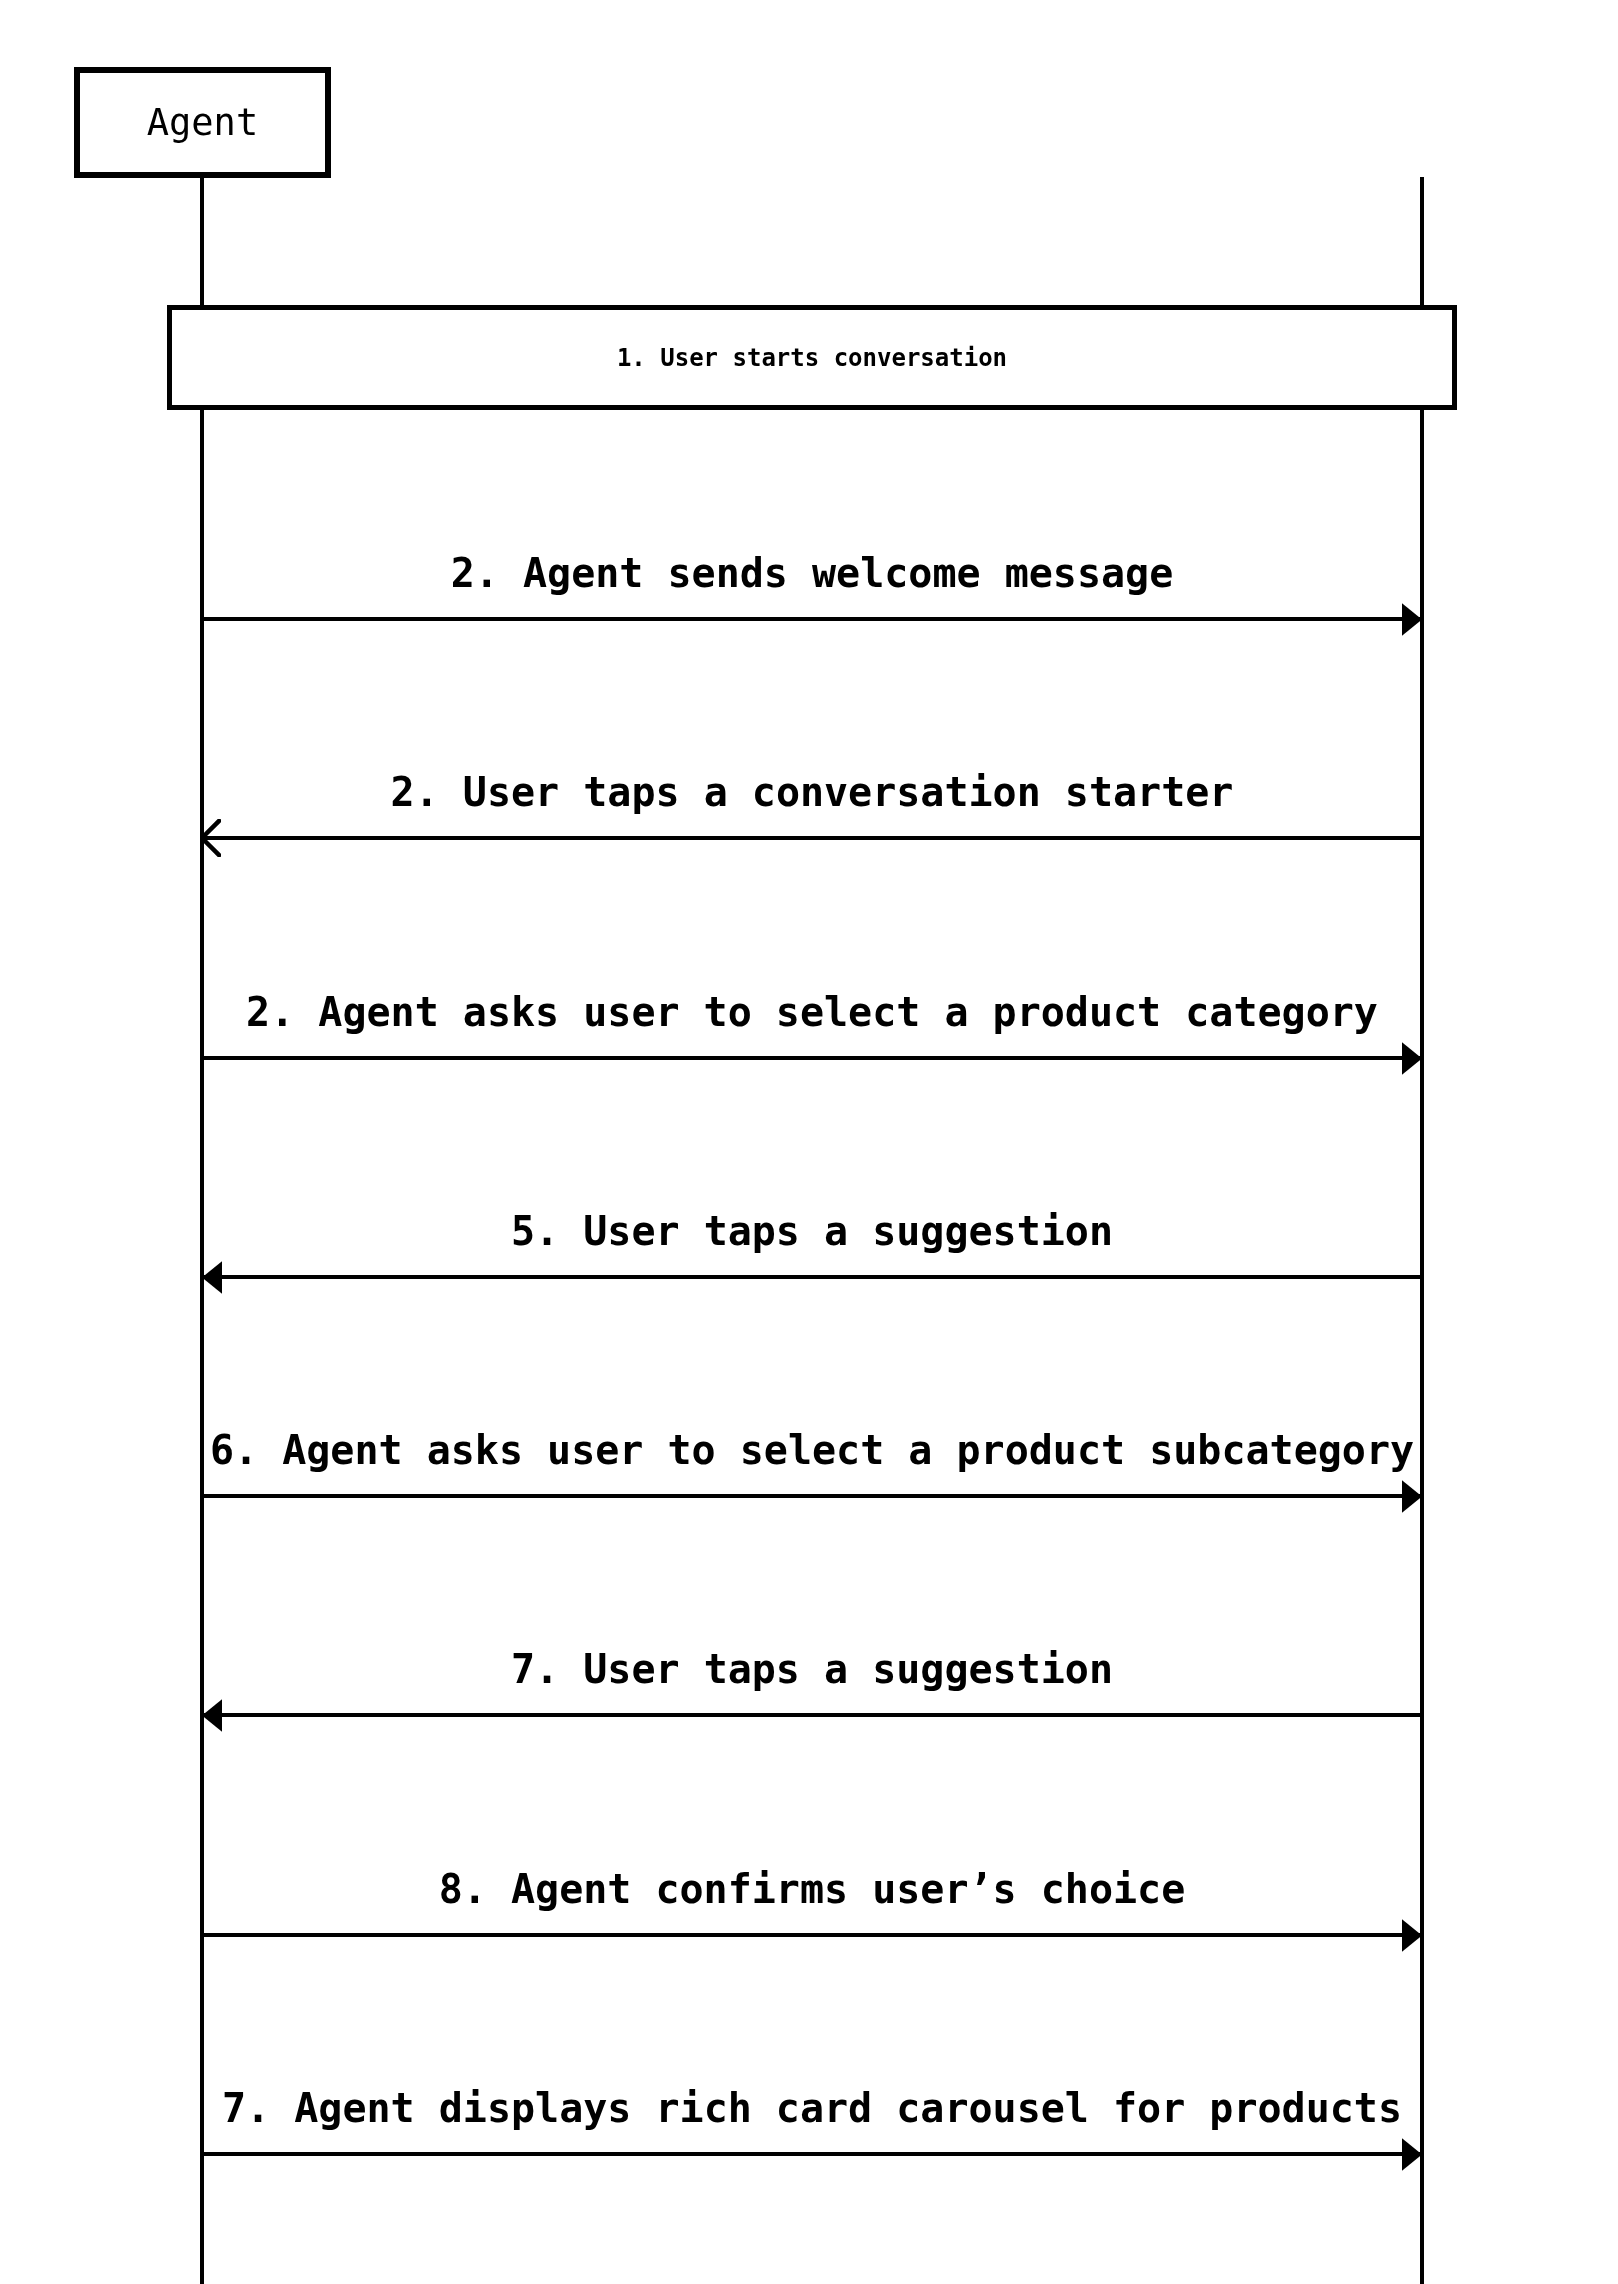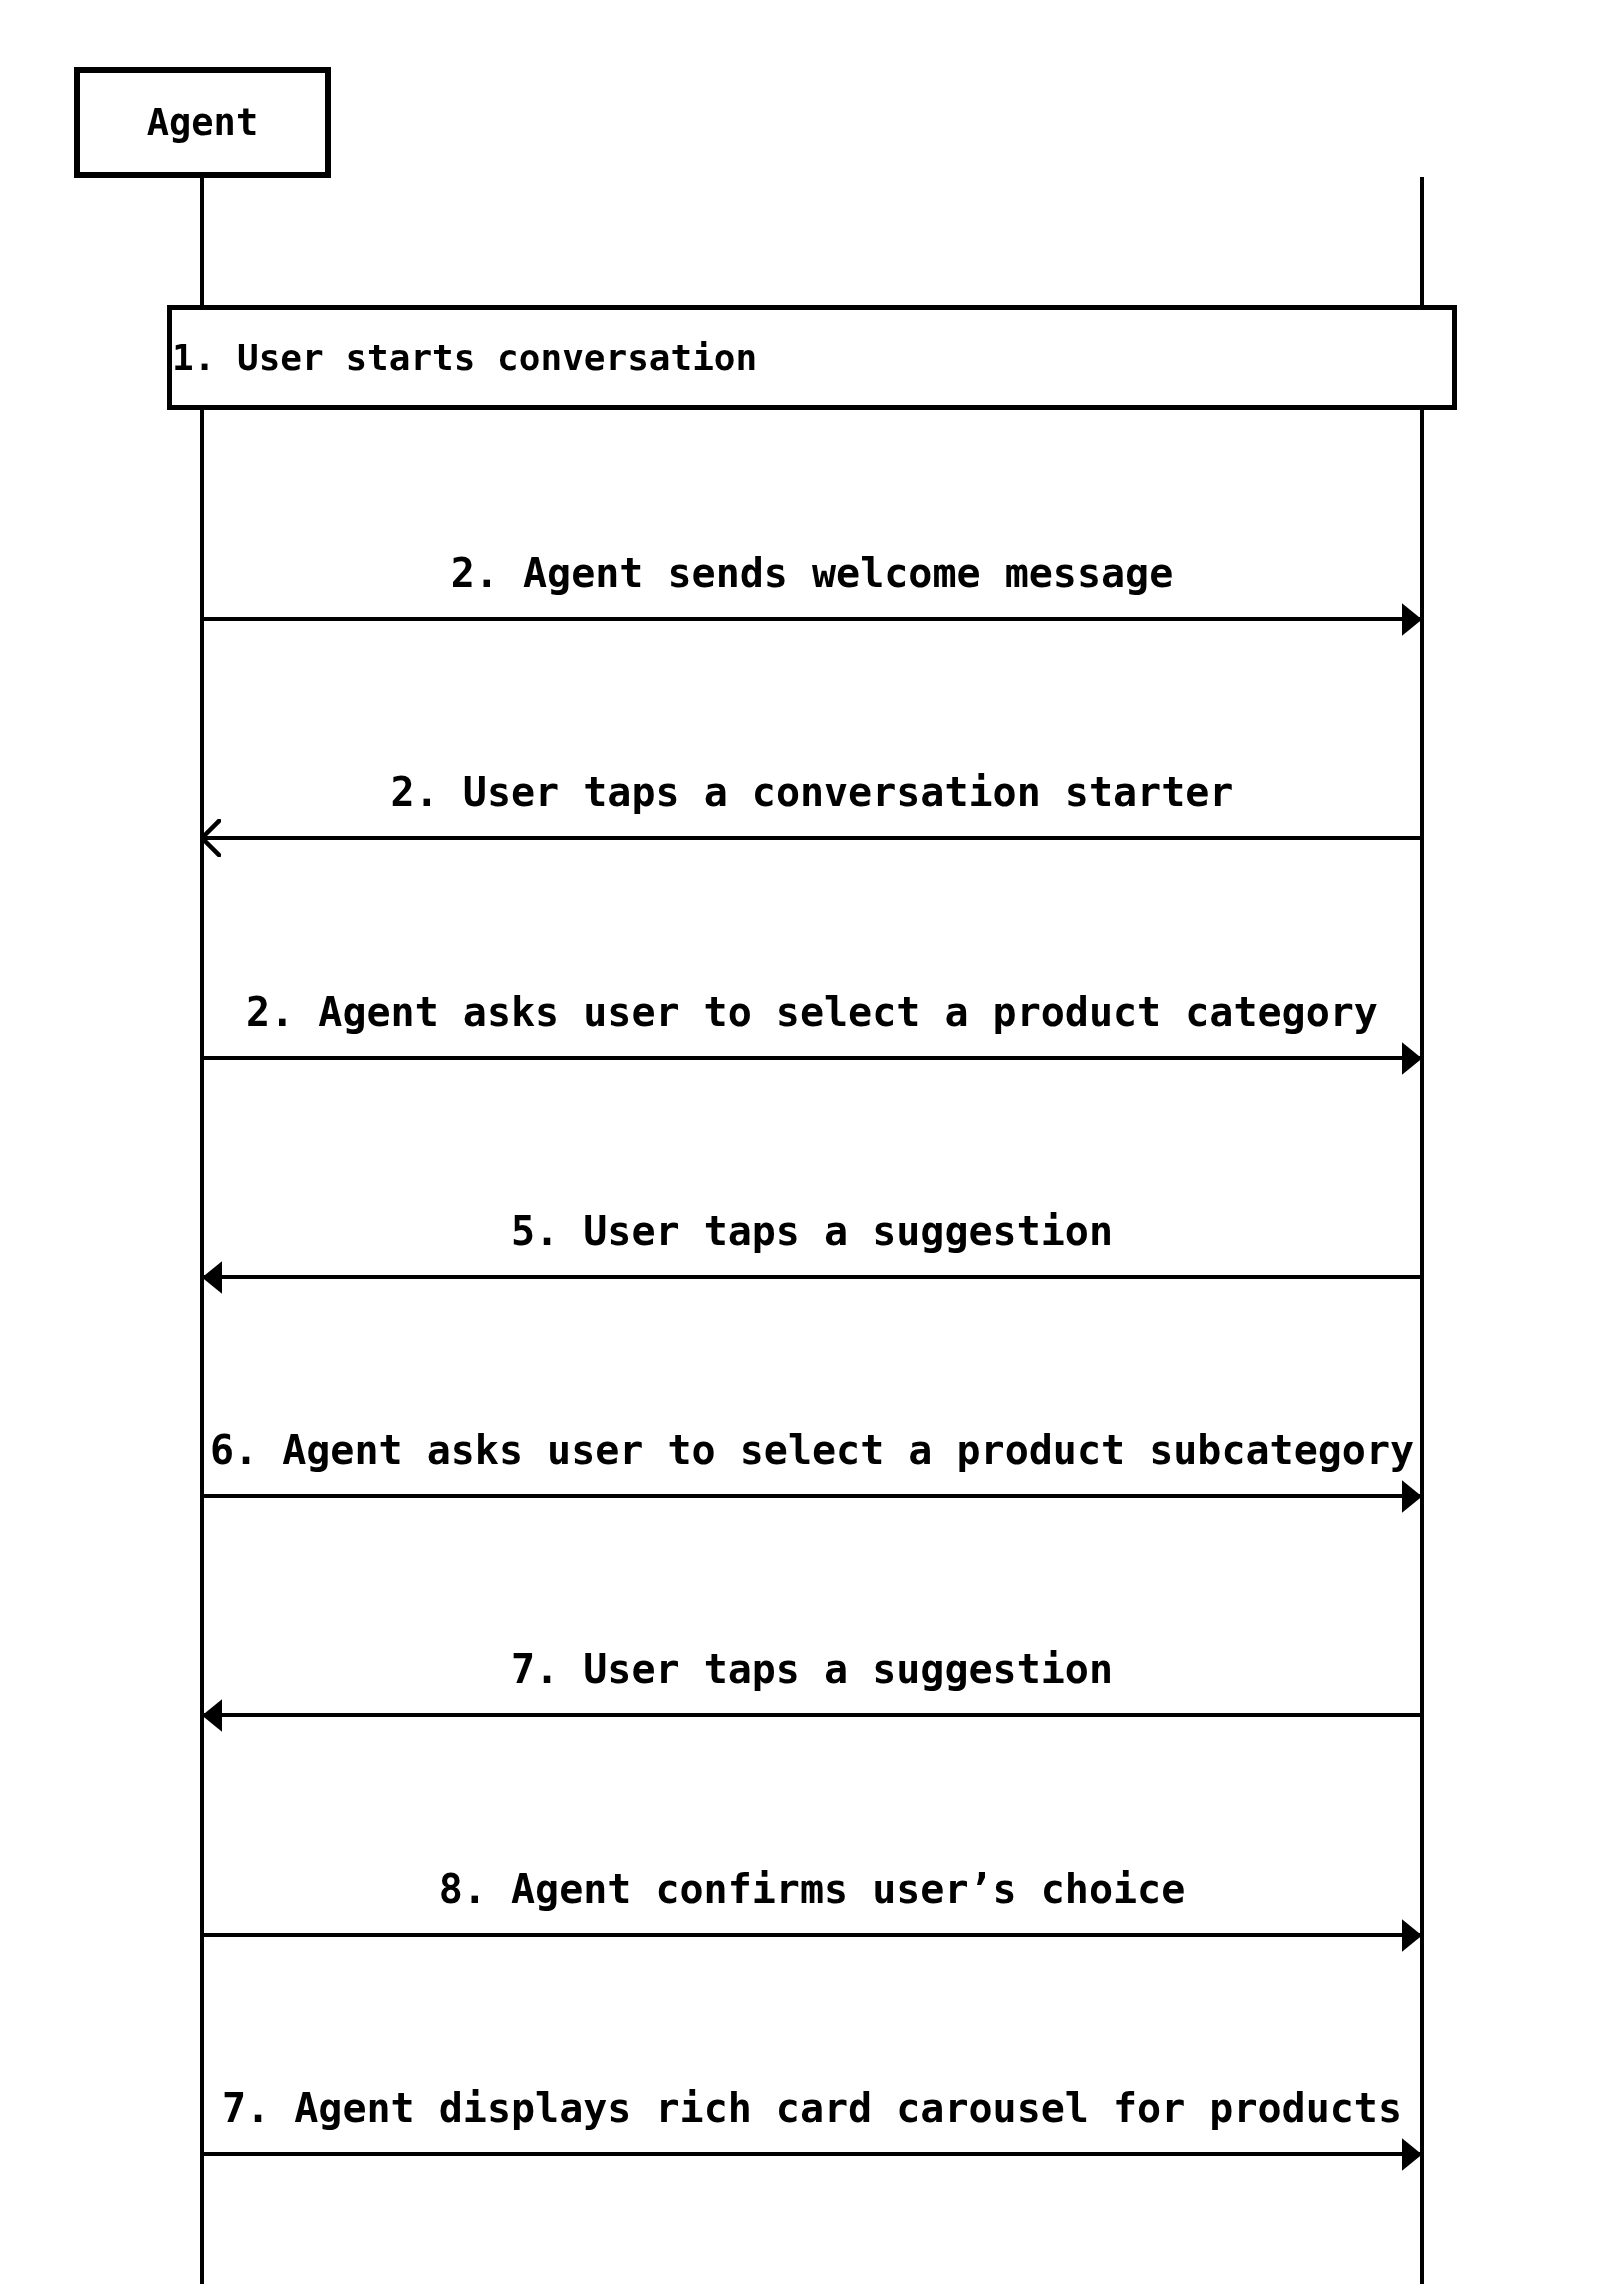--- a/index.html
+++ b/index.html
@@ -13,21 +13,21 @@
   }
   .actor-box {
     position: absolute;
     box-sizing: border-box;
     border: 6px solid #000000;
     background: #ffffff;
     display: flex;
     align-items: center;
     justify-content: center;
     font-size: 37px;
-    font-weight: 700;
+    font-weight: 400;
     letter-spacing: 0;
   }
   .actor-agent { left: 74px; width: 257px; }
   .actor-user  { left: 1305px; width: 233px; }
   .actor-top    { top: 67px;  height: 111px; }
   .lifeline {
     position: absolute;
     top: 177px;
     height: 3020px;
     width: 4.1px;
@@ -39,21 +39,22 @@
     position: absolute;
     left: 167px;
     top: 305px;
     width: 1290px;
     height: 105px;
     box-sizing: border-box;
     border: 5.5px solid #000000;
     background: #ffffff;
     display: flex;
     align-items: center;
-    font-size: 36px;
+    justify-content: center;
+    font-size: 24px;
     font-weight: 700;
   }
   .message {
     position: absolute;
     left: 202px;
     width: 1220px;
     height: 0;
   }
   .msg-line {
     position: absolute;

